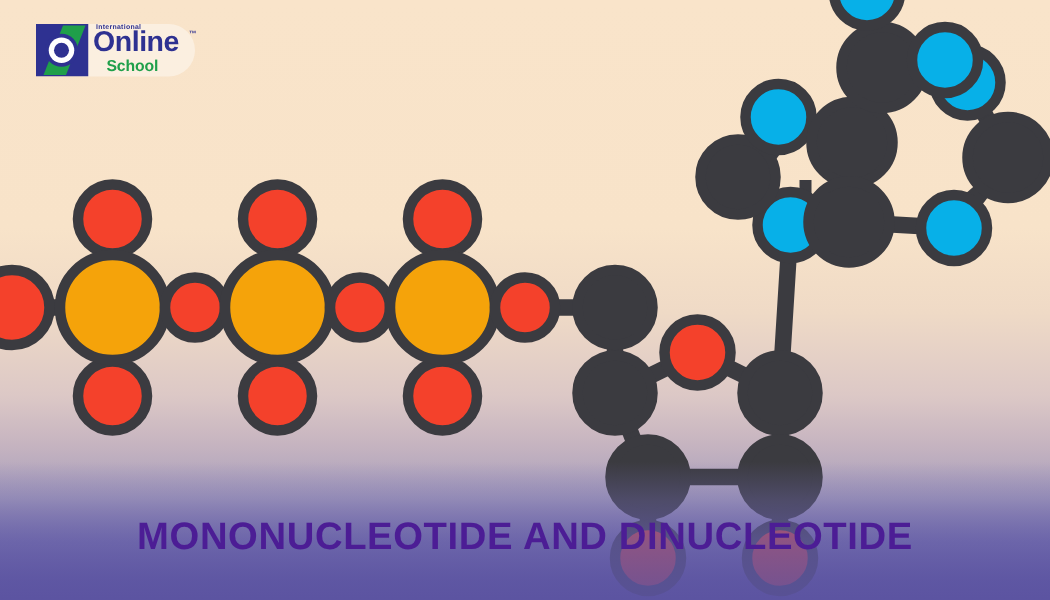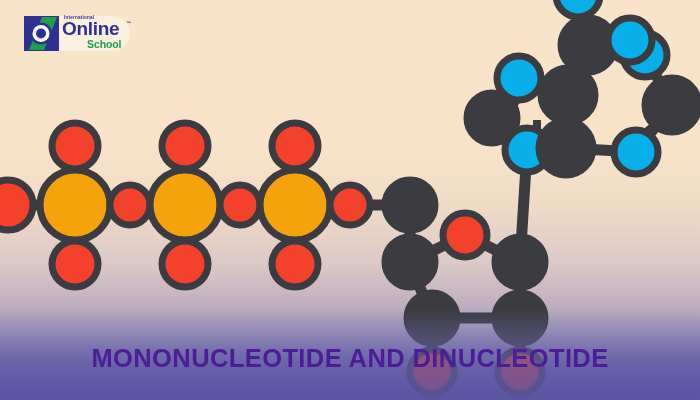--- a/index.html
+++ b/index.html
@@ -110,21 +110,20 @@
   }
   .logo-school {
     position: absolute;
     left: 9px;
     top: 23px;
     font-size: 10.5px;
     font-weight: bold;
     color: #1f9f4a;
     line-height: 12px;
     letter-spacing: -0.1px;
-    margin-left: 16px;
   }
   .logo-tm {
     position: absolute;
     left: 64px;
     top: 5px;
     font-size: 5px;
     color: #2e3191;
     font-weight: bold;
   }
 </style>

